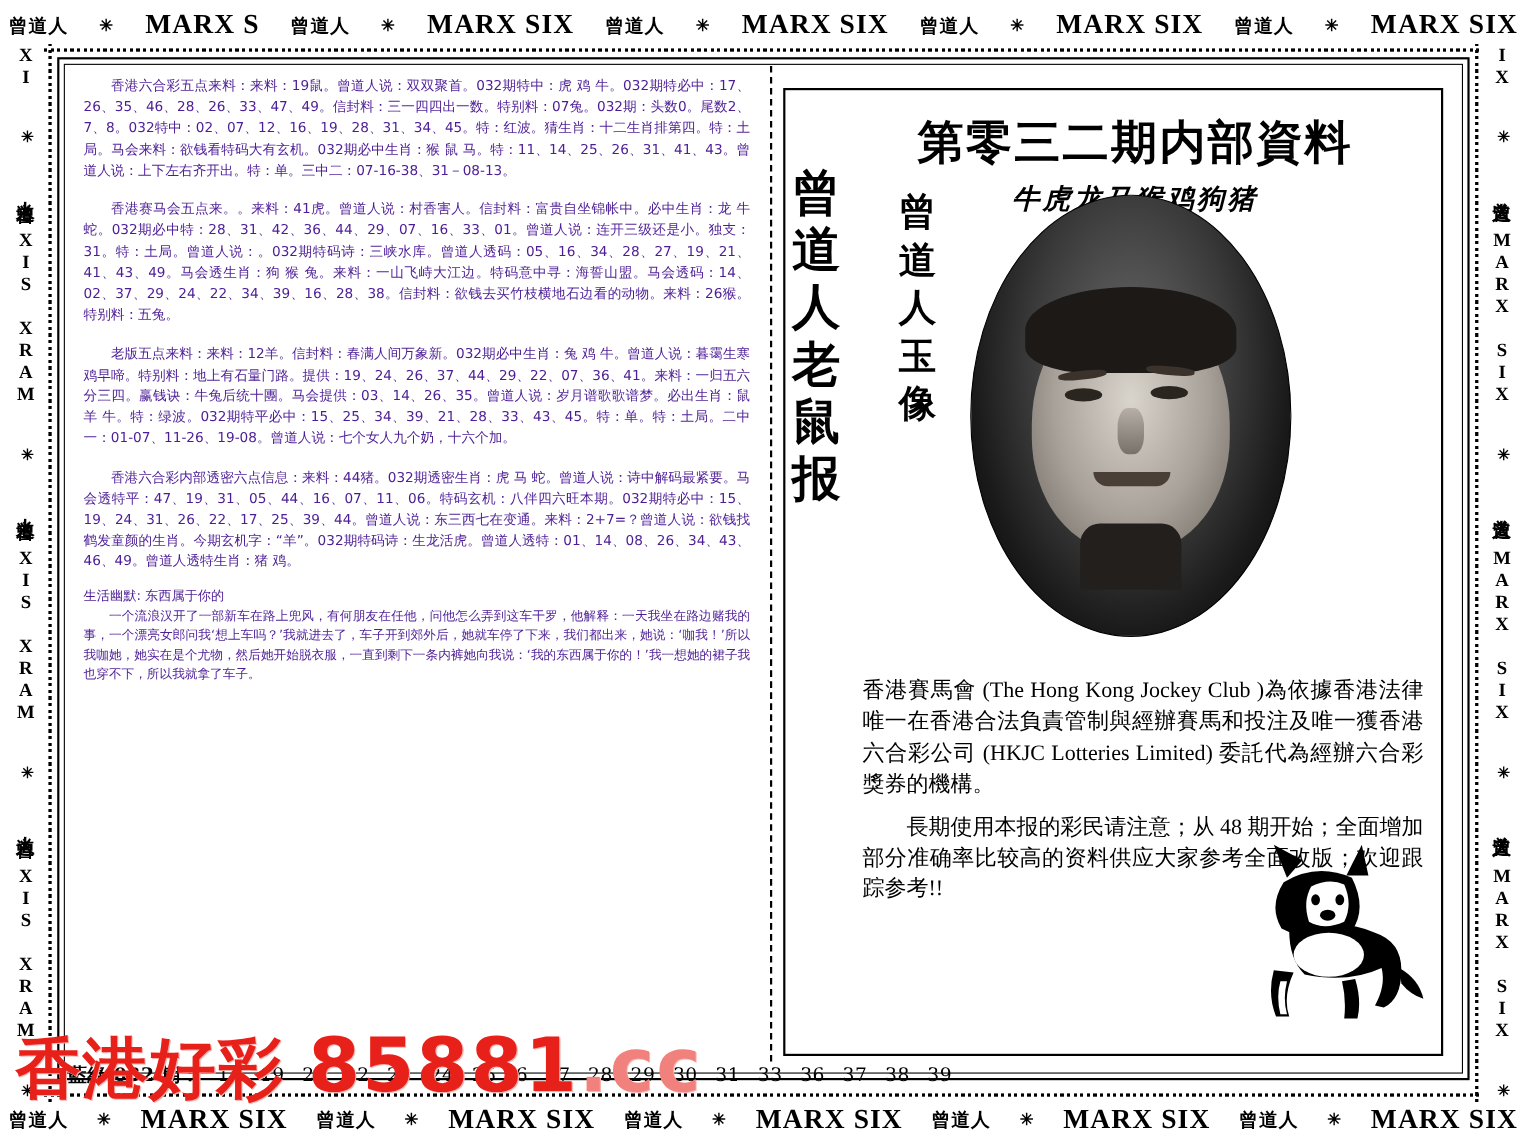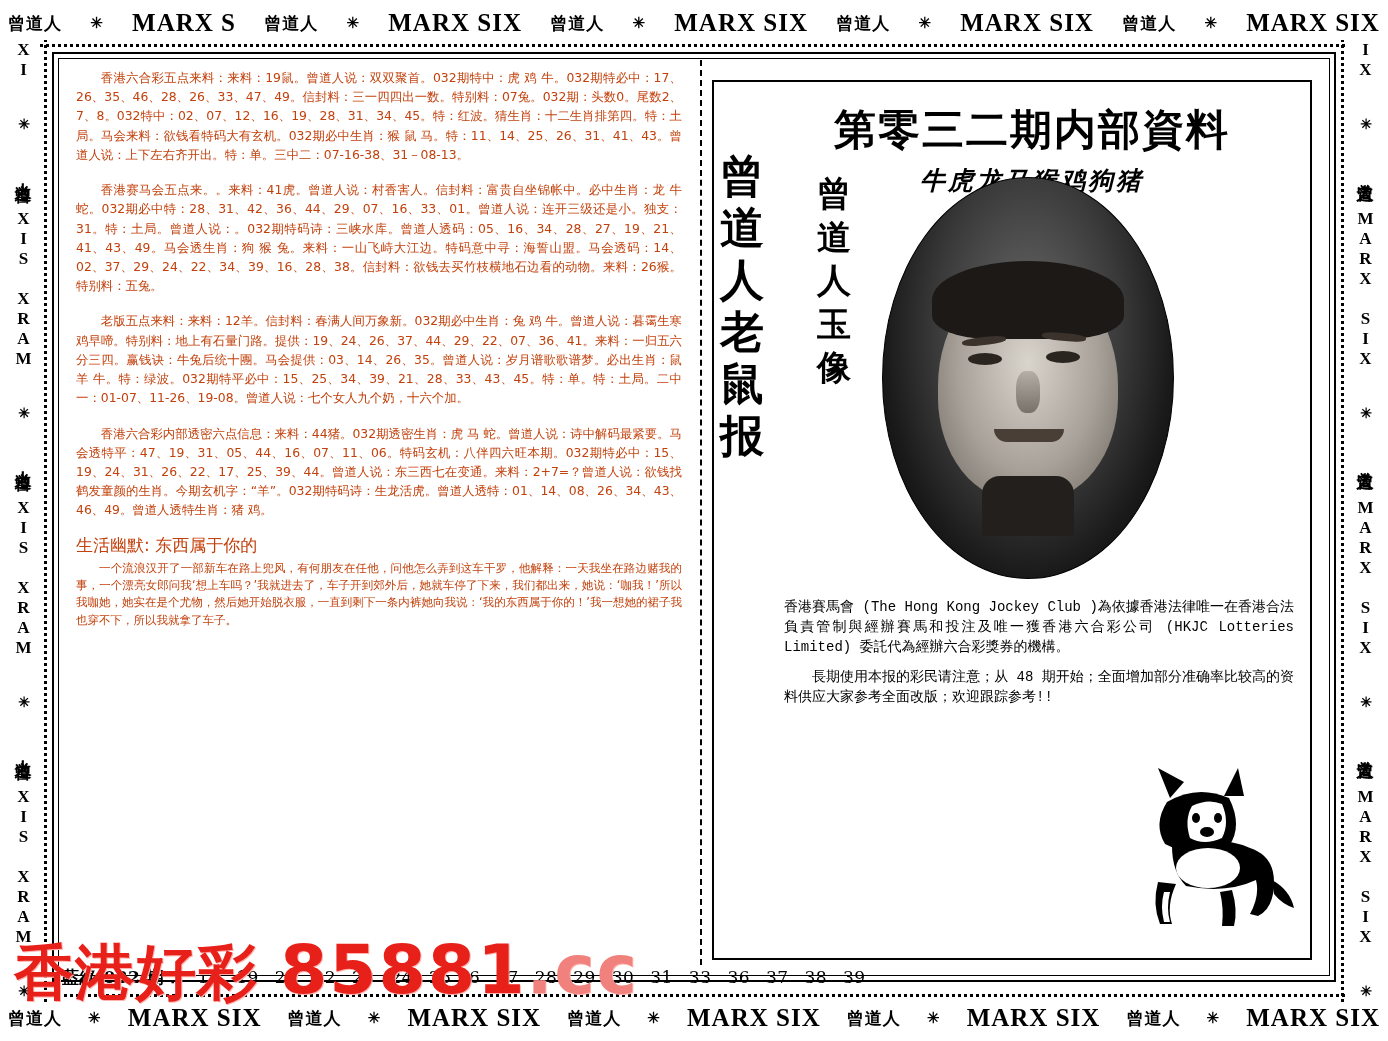--- a/index.html
+++ b/index.html
@@ -63,26 +63,26 @@
     position:absolute;inset:4px;border:1px solid #000;
   }
 
   
   .left-col{
     position:absolute;left:62px;top:62px;width:630px;height:900px;
     padding:6px 10px 0 14px;
     box-sizing:border-box;
     font-size:12.4px;
     line-height:1.55;
-    color:#c2410c;
+    color:#4c1d95;
     font-family:"DejaVu Sans", sans-serif;
   }
   .para{margin:0 0 16px 0;text-indent:2em;text-align:justify;}
   .para.tight{margin-bottom:12px;}
-  .joke-title{margin:2px 0 2px 0;font-size:17px;text-indent:0;}
+  .joke-title{margin:2px 0 2px 0;font-size:12px;text-indent:0;}
   .joke{margin:0;font-size:11.5px;line-height:1.5;text-indent:2em;text-align:justify;}
 
   
   .vdiv{
     position:absolute;left:700px;top:60px;height:905px;width:0;
     border-left:2px dashed #000;
   }
 
   
   .vtitle{
@@ -138,23 +138,23 @@
   .p-eye.r{left:108px;top:80px;}
   .p-brow{position:absolute;width:44px;height:8px;background:#3a322b;border-radius:40%;}
   .p-brow.l{left:24px;top:66px;transform:rotate(-6deg);}
   .p-brow.r{left:104px;top:62px;transform:rotate(5deg);}
   .p-nose{position:absolute;left:78px;top:100px;width:24px;height:42px;background:linear-gradient(180deg,rgba(90,80,70,.25),rgba(60,52,45,.55));border-radius:40%;}
   .p-mouth{position:absolute;left:56px;top:158px;width:70px;height:13px;background:#4a3f36;border-radius:0 0 40px 40px;}
   .p-hair{position:absolute;left:-6px;top:-10px;width:192px;height:78px;background:#1c1917;border-radius:50% 50% 30% 30%;}
   .p-neck{position:absolute;left:44px;top:205px;width:92px;height:60px;background:#231f1c;border-radius:18px 18px 0 0;}
 
   .body-text{
-    position:absolute;left:72px;top:536px;width:510px;
-    font-size:14px;line-height:1.42;
-    font-family:Liberation Mono, monospace;
+    position:absolute;left:72px;top:552px;width:510px;
+    font-size:20px;line-height:1.42;
+    font-family:Liberation Serif, serif;
     text-align:justify;
   }
   .body-text p{margin:0 0 10px 0;}
   .body-text p.ind{text-indent:2em;}
 
   
   .dog{position:absolute;left:400px;top:700px;width:190px;height:170px;}
 
   
   .numline{

